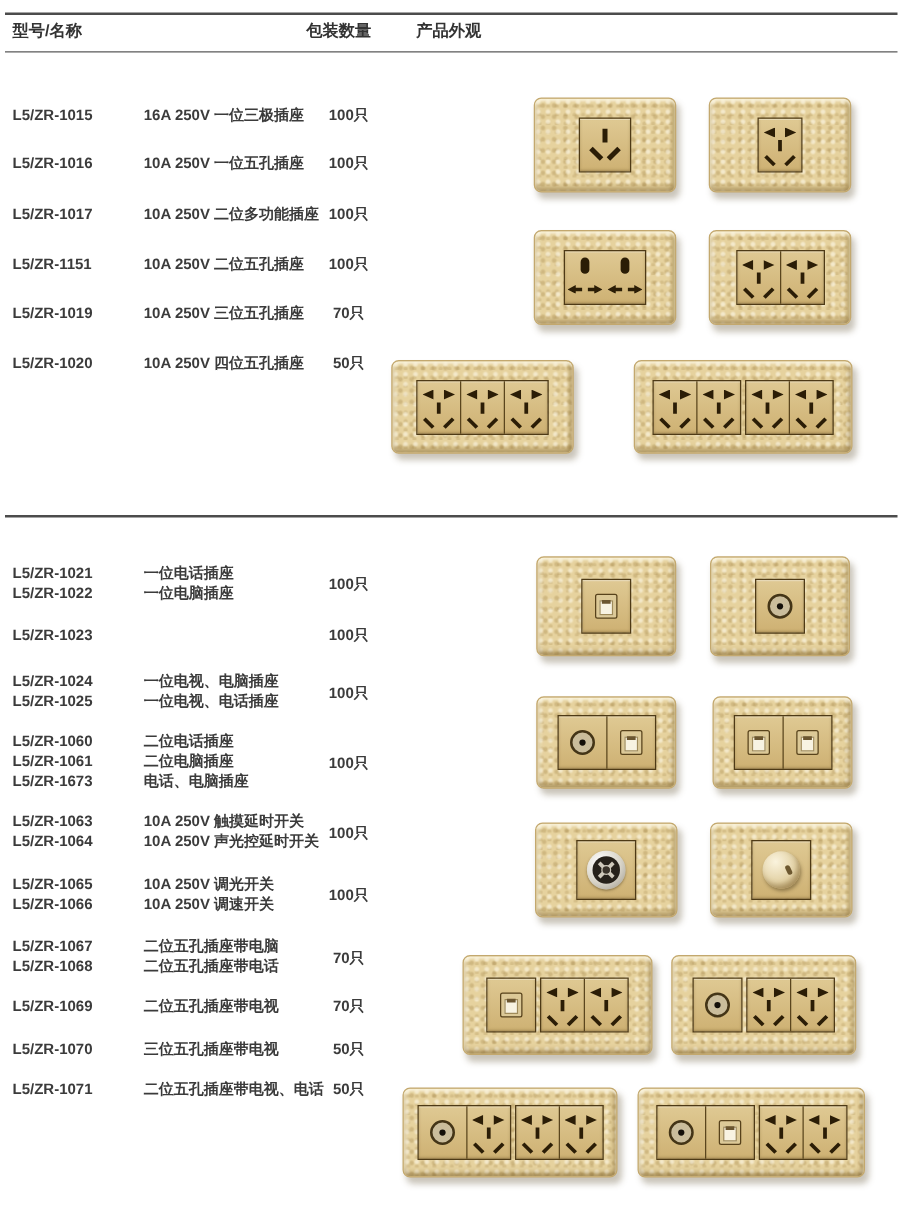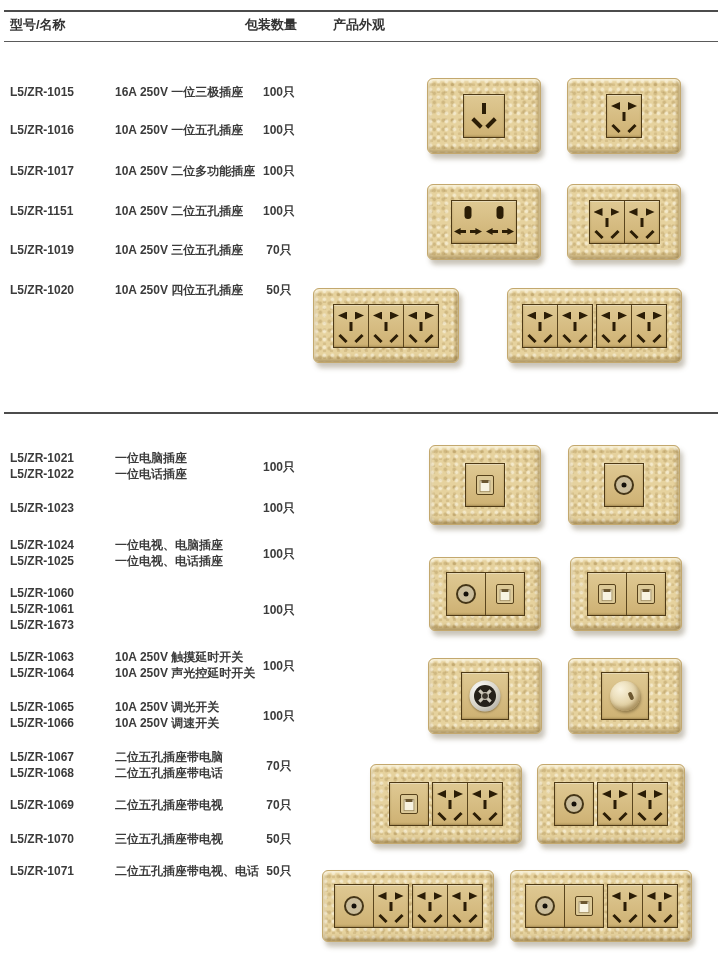--- a/index.html
+++ b/index.html
@@ -183,22 +183,22 @@
       </div>
     </div>
   <div class="rule divider"></div>
   <div id="rows-bottom">
       <div class="group bg0">
         <div class="col models">
           <div class="line">L5/ZR-1021</div>
           <div class="line">L5/ZR-1022</div>
         </div>
         <div class="col descs">
+          <div class="line">一位电话插座</div>
           <div class="line">一位电脑插座</div>
-          <div class="line">一位电话插座</div>
         </div>
         <div class="qty">100只</div>
       </div>
       <div class="group bg1">
         <div class="col models">
           <div class="line">L5/ZR-1023</div>
         </div>
         <div class="qty">100只</div>
       </div>
       <div class="group bg2">
@@ -210,20 +210,25 @@
           <div class="line">一位电视、电脑插座</div>
           <div class="line">一位电视、电话插座</div>
         </div>
         <div class="qty">100只</div>
       </div>
       <div class="group bg3">
         <div class="col models">
           <div class="line">L5/ZR-1060</div>
           <div class="line">L5/ZR-1061</div>
           <div class="line">L5/ZR-1673</div>
+        </div>
+        <div class="col descs">
+          <div class="line">二位电话插座</div>
+          <div class="line">二位电脑插座</div>
+          <div class="line">电话、电脑插座</div>
         </div>
         <div class="qty">100只</div>
       </div>
       <div class="group bg4">
         <div class="col models">
           <div class="line">L5/ZR-1063</div>
           <div class="line">L5/ZR-1064</div>
         </div>
         <div class="col descs">
           <div class="line">10A 250V 触摸延时开关</div>

